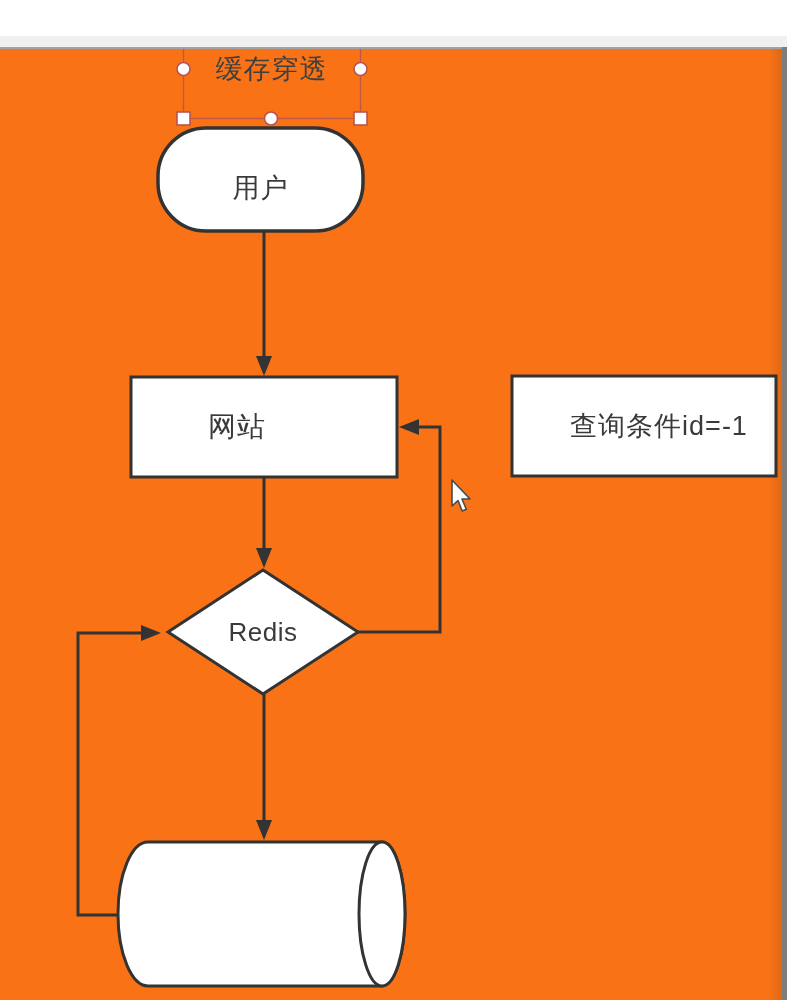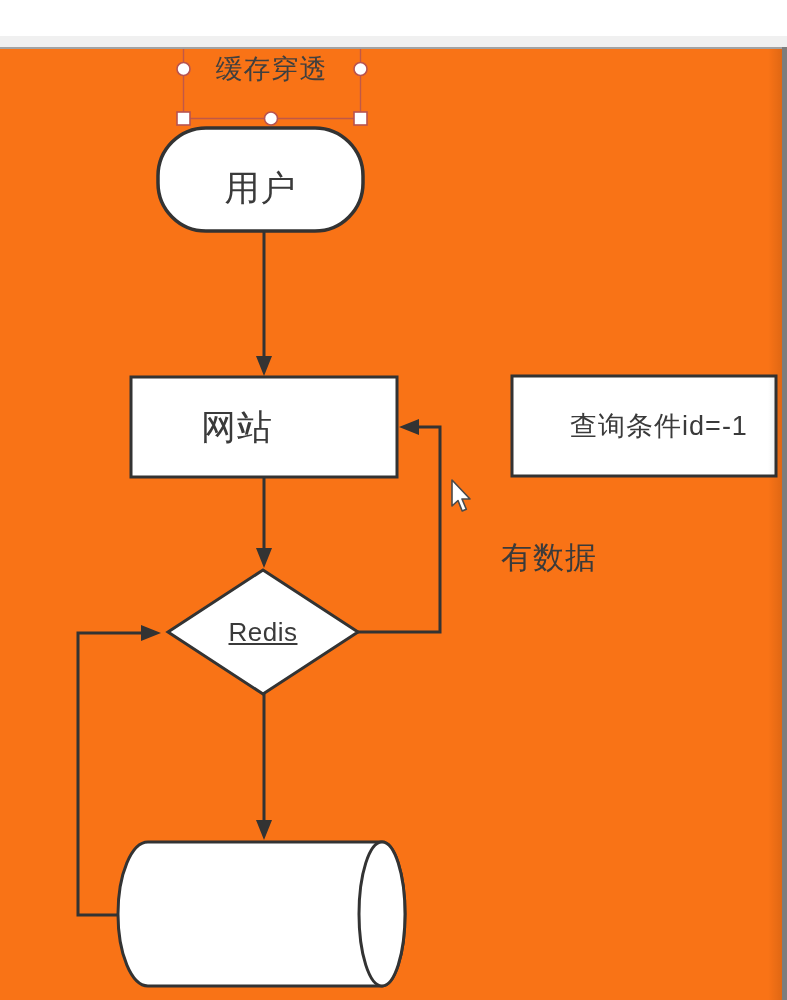--- a/index.html
+++ b/index.html
@@ -18,23 +18,23 @@
     background:linear-gradient(to right, rgba(0,0,0,0), rgba(0,0,0,0.10));
   }
   .right-edge{
     position:absolute;top:11px;right:0;width:5px;height:989px;background:#7d7d7d;
   }
   svg.canvas{position:absolute;left:0;top:0;width:787px;height:1000px;}
   .lbl{
     position:absolute;display:flex;align-items:center;justify-content:center;
     white-space:nowrap;color:#3a3a3a;letter-spacing:1px;
   }
-  .lbl-user   {left:158px;top:92px; width:205px;height:120px;font-size:35px;}
-  .lbl-website{left:131px;top:341px;width:212px;height:100px;font-size:35px;}
-  .lbl-redis  {left:168px;top:534px;width:190px;height:124px;font-size:26px;letter-spacing:0.5px;text-decoration:underline;}
+  .lbl-user   {left:158px;top:92px; width:205px;height:120px;font-size:27px;}
+  .lbl-website{left:131px;top:341px;width:212px;height:100px;font-size:28px;}
+  .lbl-redis  {left:168px;top:534px;width:190px;height:124px;font-size:26px;letter-spacing:0.5px;}
   .lbl-mysql  {left:120px;top:806px;width:245px;height:144px;font-size:27px;letter-spacing:0.5px;}
   .lbl-query  {left:512px;top:340px;width:264px;height:100px;font-size:27px;padding-left:15px;}
   .lbl-title  {left:183px;top:17px; width:177px;height:32px; font-size:27px;color:#3f3f3f;}
   .lbl-postman{left:503px;top:167px;font-size:28px;letter-spacing:0.5px;}
   .lbl-hasdata{left:501px;top:501px;font-size:31px;}
 </style>
 </head>
 <body>
 
 <div class="screen">
@@ -81,20 +81,19 @@
 
     <polygon points="452,444 452,470 458,464.5 462.2,475 466.3,473.3 462,463 470,463" fill="#ffffff" stroke="#4a4a4a" stroke-width="1.6" stroke-linejoin="round"></polygon>
   </svg>
 
   <div class="lbl lbl-title">缓存穿透</div>
   <div class="lbl lbl-user">用户</div>
   <div class="lbl lbl-website">网站</div>
   <div class="lbl lbl-redis">Redis</div>
 
   <div class="lbl lbl-query">查询条件id=-1</div>
-  <div class="lbl lbl-hasdata">有数据</div>
 
   <div class="topbar"></div>
   <div class="topbar-line"></div>
   <div class="right-shadow"></div>
   <div class="right-edge"></div>
 
 </div>
 
 </body></html>

